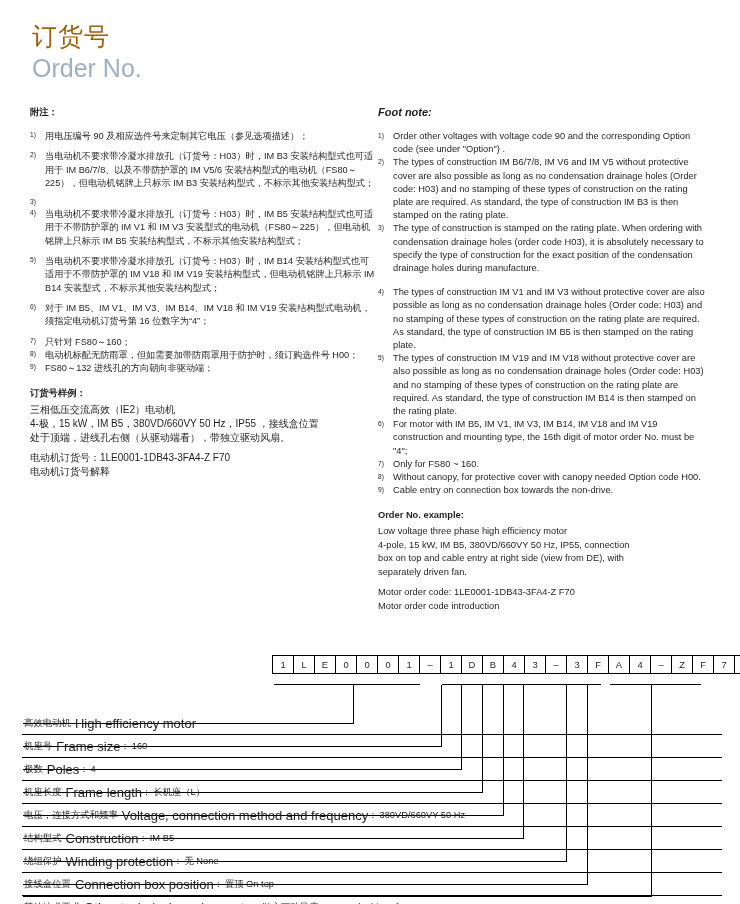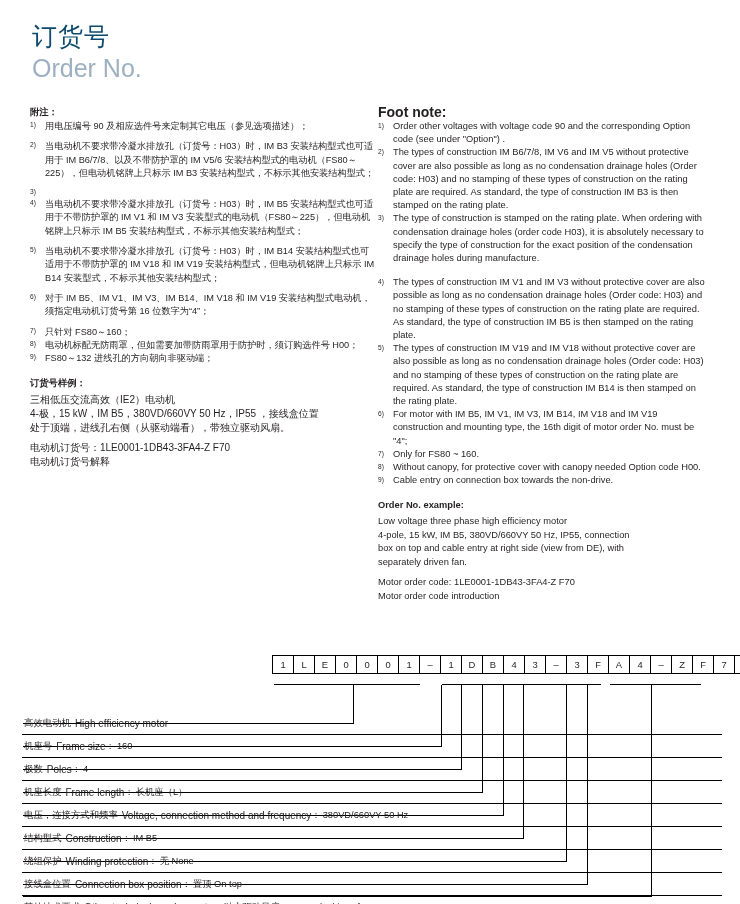--- a/index.html
+++ b/index.html
@@ -9,38 +9,38 @@
     font-family:"Liberation Sans","DejaVu Sans",sans-serif;
     color:#231f20;
     position:relative;
     overflow:hidden;
   }
   .page{position:relative;width:740px;height:904px;}
 
   
   .title-block{position:absolute;left:32px;top:22px;}
   .title-cn{
-    font-size:25px;line-height:30px;color:#0c4a6e;
+    font-size:25px;line-height:30px;color:#a16207;
     font-family:"DejaVu Sans",sans-serif;font-weight:400;letter-spacing:1px;
   }
   .title-en{
     font-size:25px;line-height:30px;color:#9db0c2;
     font-family:Liberation Sans, sans-serif;font-weight:400;
     margin-top:1px;
   }
 
   
   .col{position:absolute;top:106px;}
   .col-cn{left:30px;width:348px;}
   .col-en{left:378px;width:330px;}
 
   .sec-head{
-    font-size:9.3px;font-weight:bold;line-height:13px;margin-bottom:1px;
-  }
-  .sec-head.en{font-size:14px;}
+    font-size:9.3px;font-weight:bold;line-height:13px;margin-bottom:11px;
+  }
+  .sec-head.en{font-size:11px;font-style:italic;}
 
   .note{
     position:relative;
     padding-left:15px;
     font-size:9.2px;
     line-height:13.3px;
     margin-bottom:7px;
     text-align:left;
   }
   .note .sup{
@@ -84,21 +84,21 @@
   .lrow{
     height:23px;
     border-bottom:1px solid #000;
     display:flex;align-items:center;
     box-sizing:border-box;
     font-size:9.3px;
     white-space:nowrap;
     padding-left:2px;
   }
   .lrow .lbl-cn{font-size:9.4px;}
-  .lrow .lbl-en{font-size:10px;margin-left:4px;}
+  .lrow .lbl-en{font-size:13px;margin-left:4px;}
   .lrow .val{font-size:9.3px;margin-left:2px;}
 </style>
 </head>
 <body>
 
 <div class="page">
 
   <div class="title-block">
     <div class="title-cn">订货号</div>
     <div class="title-en">Order No.</div>

